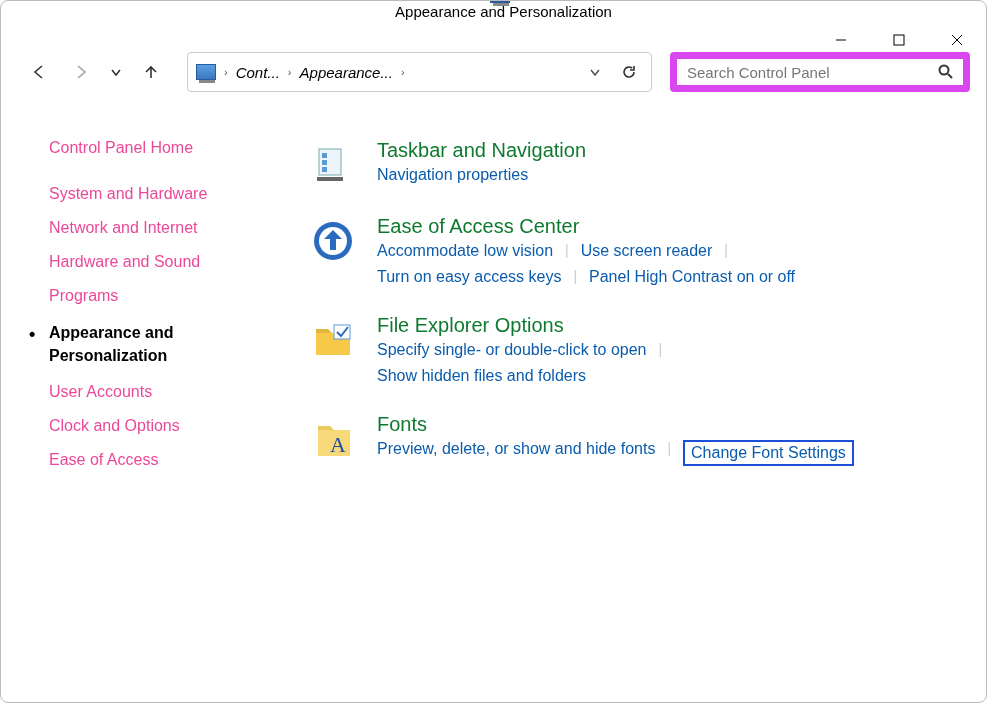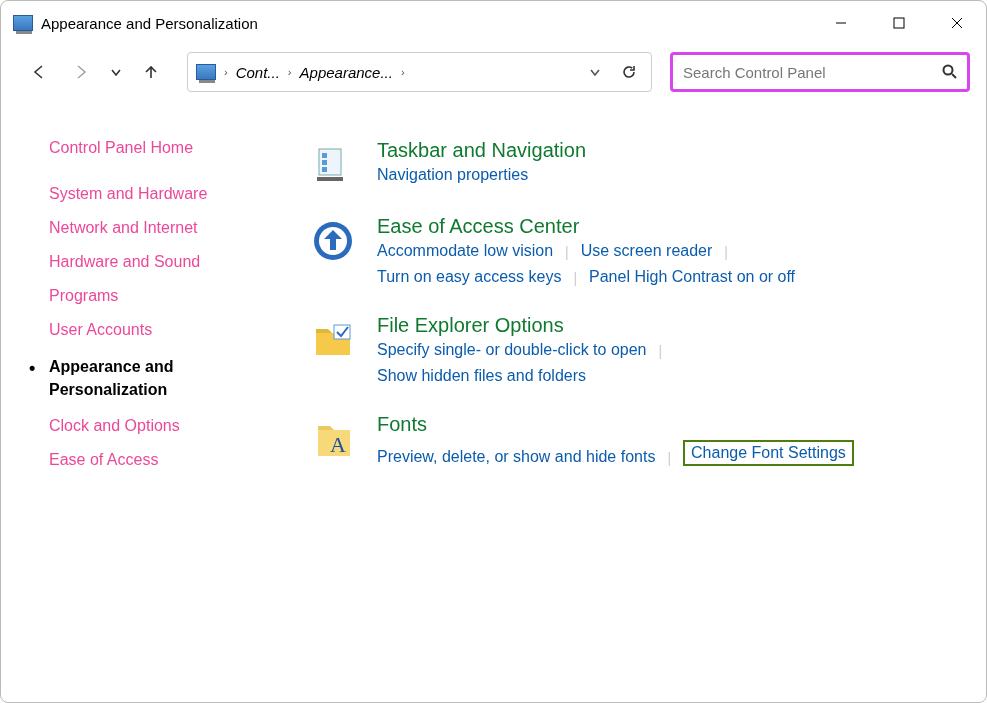--- a/index.html
+++ b/index.html
@@ -14,20 +14,21 @@
     border: 1px solid #bbb;
     border-radius: 8px;
     position: relative;
   }
   
   .titlebar {
     display: flex;
     align-items: center;
     height: 44px;
     padding: 0 0 0 12px;
+    flex-direction: column;
   }
   .titlebar .title-text { font-size: 15px; margin-left: 8px; }
   .win-controls { margin-left: auto; display: flex; }
   .win-btn {
     width: 58px; height: 40px;
     display: flex; align-items: center; justify-content: center;
     font-size: 14px;
   }
   .win-btn svg { stroke: #000; stroke-width: 1; fill: none; }
 
@@ -56,21 +57,21 @@
     margin-left: 12px;
     gap: 6px;
   }
   .addr-seg { display: flex; align-items: center; gap: 4px; font-size: 15px; font-style: italic; }
   .addr-chevron { color: #555; font-size: 11px; padding: 0 2px; }
   .addr-spacer { flex: 1; }
   .addr-btn { width: 28px; height: 28px; display:flex;align-items:center;justify-content:center; }
   .searchbox {
     width: 300px;
     height: 40px;
-    border: 3px solid #d946ef;
+    border: 7px solid #d946ef;
     border-radius: 4px;
     display: flex; align-items: center;
     padding: 0 10px;
     margin-left: 12px;
     color: #777;
     font-size: 15px;
   }
   .searchbox .placeholder { flex:1; }
 
   
@@ -119,34 +120,34 @@
     margin-top: 4px;
     display:flex;align-items:center;justify-content:center;
   }
   .cat-body { flex:1; }
   .cat-title {
     color: #0f7a2f;
     font-size: 20px;
     margin-bottom: 4px;
     cursor: pointer;
   }
-  .tasks { display: flex; flex-wrap: wrap; align-items: flex-end; row-gap: 4px; }
+  .tasks { display: flex; flex-wrap: wrap; align-items: flex-start; row-gap: 4px; }
   .task-link {
     color: #0b5cad;
     font-size: 16px;
     cursor: pointer;
     white-space: nowrap;
   }
   .task-sep {
     color: #ccc;
     padding: 0 12px;
     font-size: 14px;
   }
   .highlight-box {
-    border: 2px solid #4d7c0f;
+    border: 2px solid #1d4ed8;
     padding: 2px 6px;
   }
 
   
   .cp-icon {
     width: 20px; height: 16px;
     background: linear-gradient(#5aa0e0,#3a78c0);
     border: 1px solid #2a5a99;
     position: relative;
   }
@@ -233,22 +234,22 @@
   </div>
 </div>
 
 <div class="body-area">
   <div class="sidebar">
     <span class="side-link home">Control Panel Home</span>
     <span class="side-link">System and Hardware</span>
     <span class="side-link">Network and Internet</span>
     <span class="side-link">Hardware and Sound</span>
     <span class="side-link">Programs</span>
+    <span class="side-link current">Appearance and<br>Personalization</span>
     <span class="side-link">User Accounts</span>
-    <span class="side-link current">Appearance and<br>Personalization</span>
     <span class="side-link">Clock and Options</span>
     <span class="side-link">Ease of Access</span>
   </div>
 
   <div class="content">
 
     <div class="category">
       <div class="cat-icon">
         <svg width="40" height="40">
             <rect x="6" y="4" width="22" height="26" fill="#eef4fb" stroke="#7aa"></rect>

